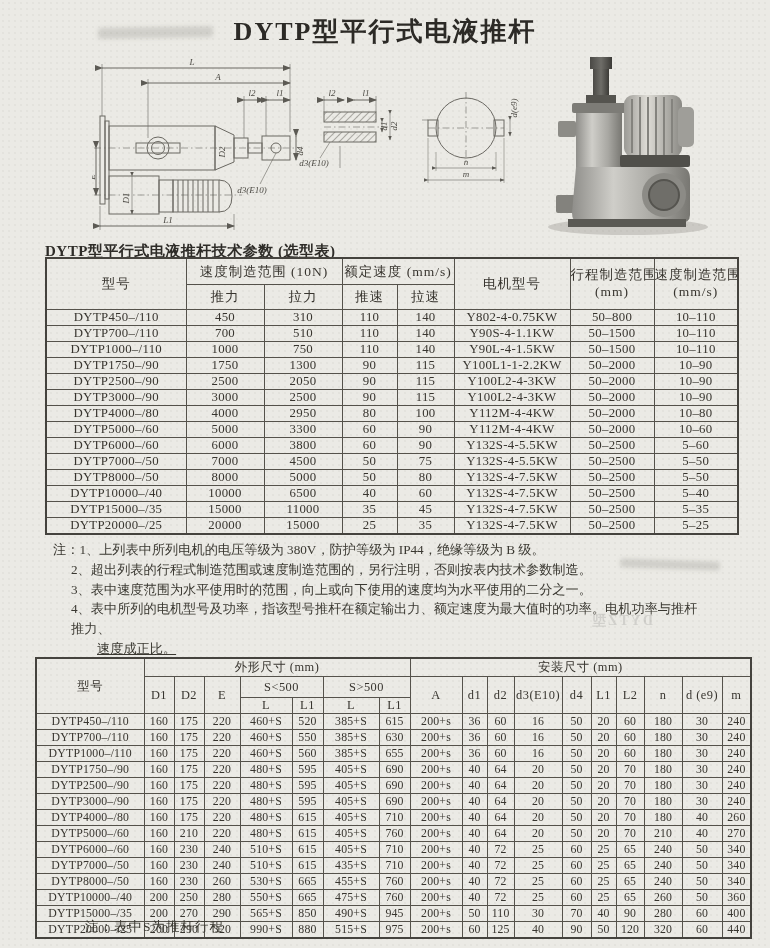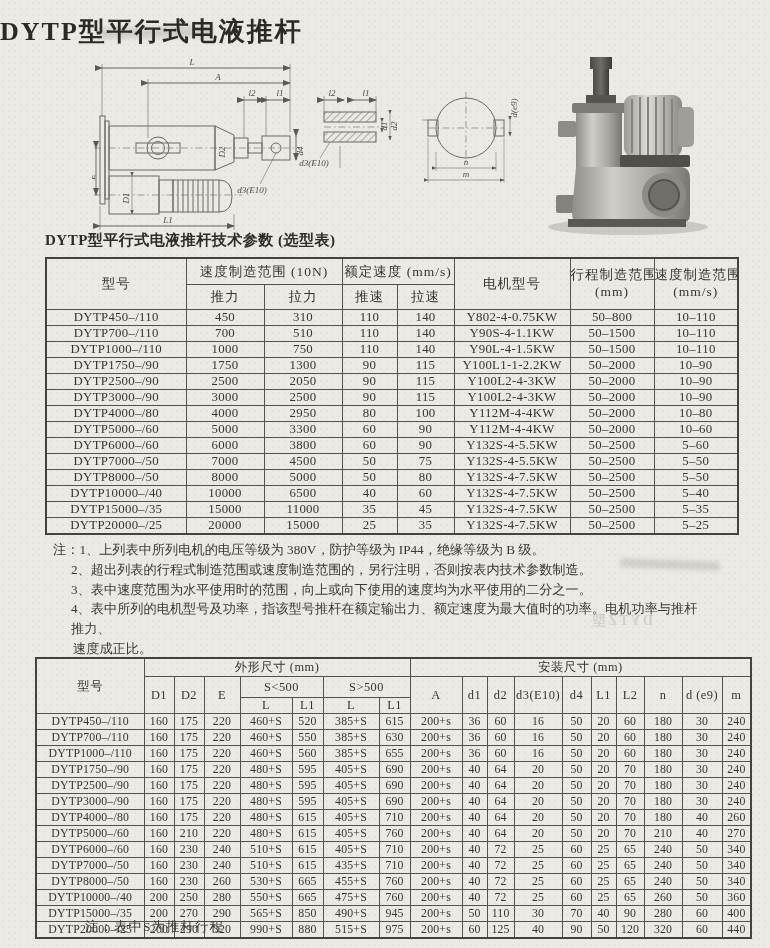--- a/index.html
+++ b/index.html
@@ -6,25 +6,25 @@
   #page{
     position:relative;width:770px;height:948px;margin:0 auto;
     background-color:#ebeae5;
     background-image:radial-gradient(rgba(90,88,80,0.05) 1px, transparent 1px);
     background-size:6px 6px;
     font-family:"Liberation Serif","DejaVu Serif",serif;
     color:#35332f;overflow:hidden;
   }
   .abs{position:absolute;}
   #main-title{
-    left:0;top:14px;width:770px;text-align:left;
+    left:0;top:14px;width:770px;text-align:center;
     font-size:26px;font-weight:bold;letter-spacing:2px;color:#2c2a26;
   }
   .section-title{font-size:15px;font-weight:bold;letter-spacing:0.5px;color:#2e2c28;}
-  #section1-title{left:45px;top:231px;}
+  #section1-title{left:45px;top:242px;}
   #section2-title{left:37px;top:636px;}
 
   table{border-collapse:collapse;table-layout:fixed;border:2px solid #45433e;}
   th,td{
     border:1px solid #55524b;padding:0;margin:0;
     text-align:center;vertical-align:middle;font-weight:normal;
     white-space:nowrap;overflow:hidden;color:#38352f;
   }
   #table1{left:45px;top:257px;width:692px;}
   #table1 th{font-size:13.5px;letter-spacing:1px;}
@@ -35,21 +35,21 @@
   #table2{left:35px;top:657px;width:715px;}
   #table2 th{font-size:12.4px;letter-spacing:0.5px;}
   #table2 .g-row th{height:17px;}
   #table2 .s-row th{height:20px;}
   #table2 .l-row th{height:14px;}
   #table2 td{height:13.3px;font-size:11.8px;letter-spacing:0.2px;}
 
   #notes{left:45px;top:540px;width:660px;font-size:13.2px;line-height:1.5;color:#3a3831;}
   #notes .ind-0{margin-left:8px;}
   #notes .ind-1{margin-left:26px;}
-  #notes .ind-2{margin-left:28px;}
+  #notes .ind-2{margin-left:52px;text-decoration:underline;}
   #bottom-note{left:37px;top:918px;font-size:13.5px;color:#3a3831;letter-spacing:1px;padding-left:48px;}
 
   .ghost{
     color:rgba(40,40,40,0.13);font-weight:bold;font-size:14px;letter-spacing:2px;
     transform:scaleX(-1);filter:blur(0.6px);pointer-events:none;
   }
   .smudge{
     background:rgba(70,68,60,0.16);filter:blur(2px);pointer-events:none;border-radius:3px;
   }
   svg text{font-family:"Liberation Serif","DejaVu Serif",serif;fill:#4c4a44;}

